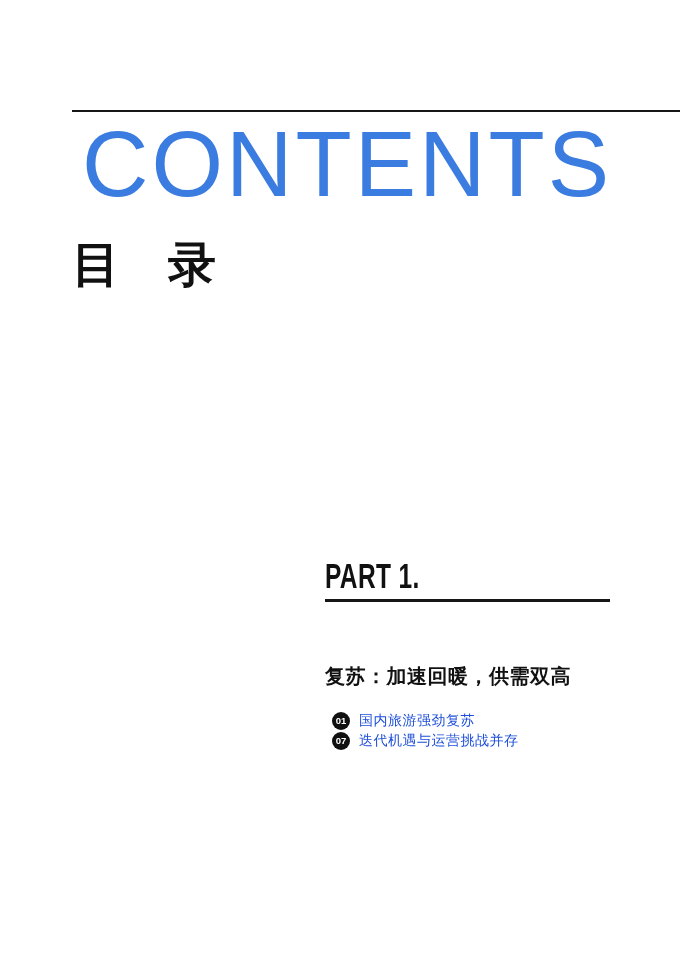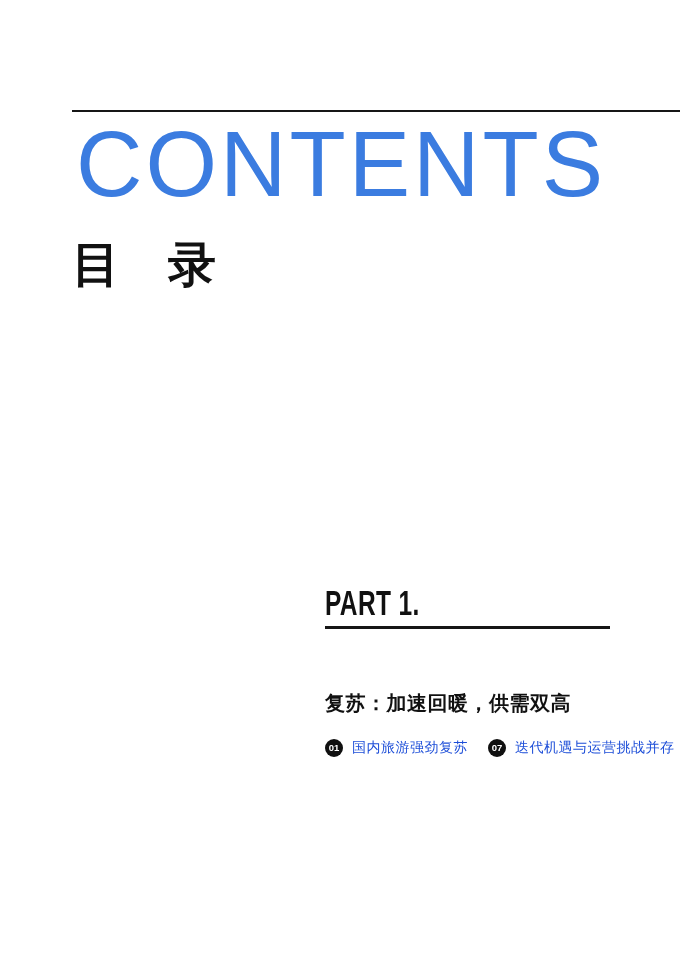--- a/index.html
+++ b/index.html
@@ -14,21 +14,21 @@
   .top-rule {
     position: absolute;
     left: 72px;
     top: 110px;
     width: 608px;
     height: 2px;
     background: var(--rule-black, #161616);
   }
   .contents-en {
     position: absolute;
-    left: 76px;
+    left: 82px;
     top: 116px;
     margin: 0;
     font-size: 92px;
     font-weight: 300;
     letter-spacing: 3px;
     line-height: 1.05;
     color: var(--accent-blue, #3b7ce0);
     white-space: nowrap;
   }
   .contents-zh {
@@ -39,21 +39,21 @@
     font-size: 48px;
     font-weight: 700;
     line-height: 1.2;
     color: var(--text-black, #111);
     white-space: nowrap;
     font-family: Liberation Serif, serif;
   }
   .part {
     position: absolute;
     left: 325px;
-    top: 585px;
+    top: 558px;
     width: 285px;
   }
   .part-label {
     font-size: 35px;
     font-weight: 700;
     line-height: 1;
     color: var(--text-black, #111);
     transform: scaleX(0.7);
     transform-origin: left center;
     white-space: nowrap;
@@ -68,25 +68,25 @@
   .part-subtitle {
     margin-top: 61px;
     font-size: 20px;
     font-weight: 700;
     letter-spacing: 0.5px;
     color: var(--text-black, #111);
     white-space: nowrap;
   }
   .toc-list {
     list-style: none;
-    margin: 22px 0 0 0;
+    margin: 22px 0 0 7px;
     padding: 0;
     display: flex;
-    flex-direction: row;
-    gap: 20px;
+    flex-direction: column;
+    gap: 2px;
   }
   .toc-item {
     display: flex;
     align-items: center;
     gap: 9px;
     cursor: pointer;
   }
   .badge {
     flex: 0 0 auto;
     width: 18px;

